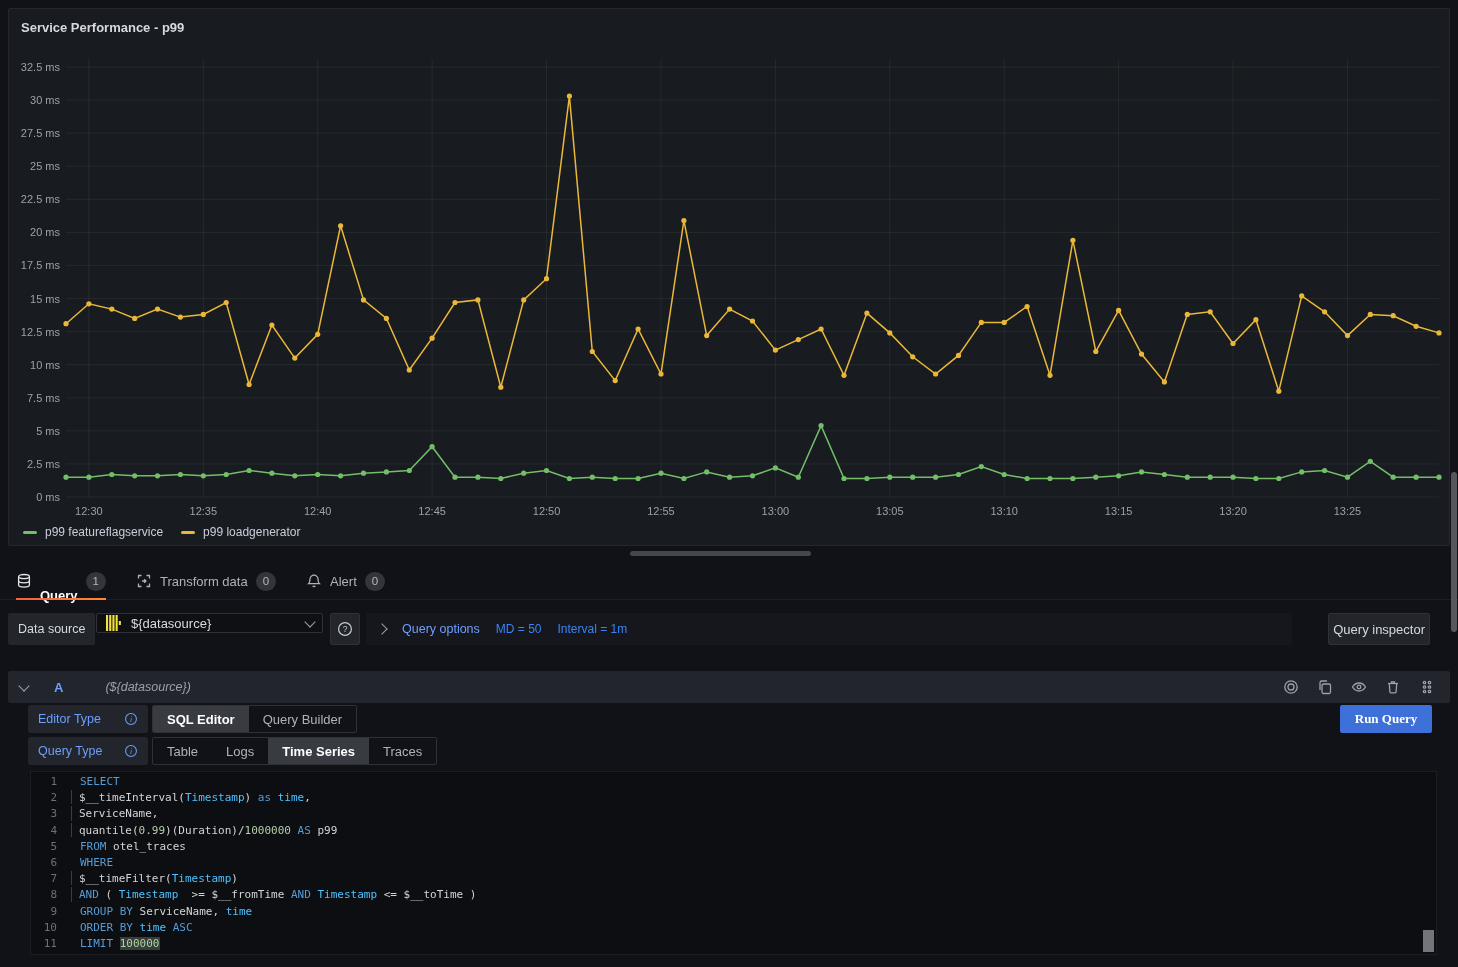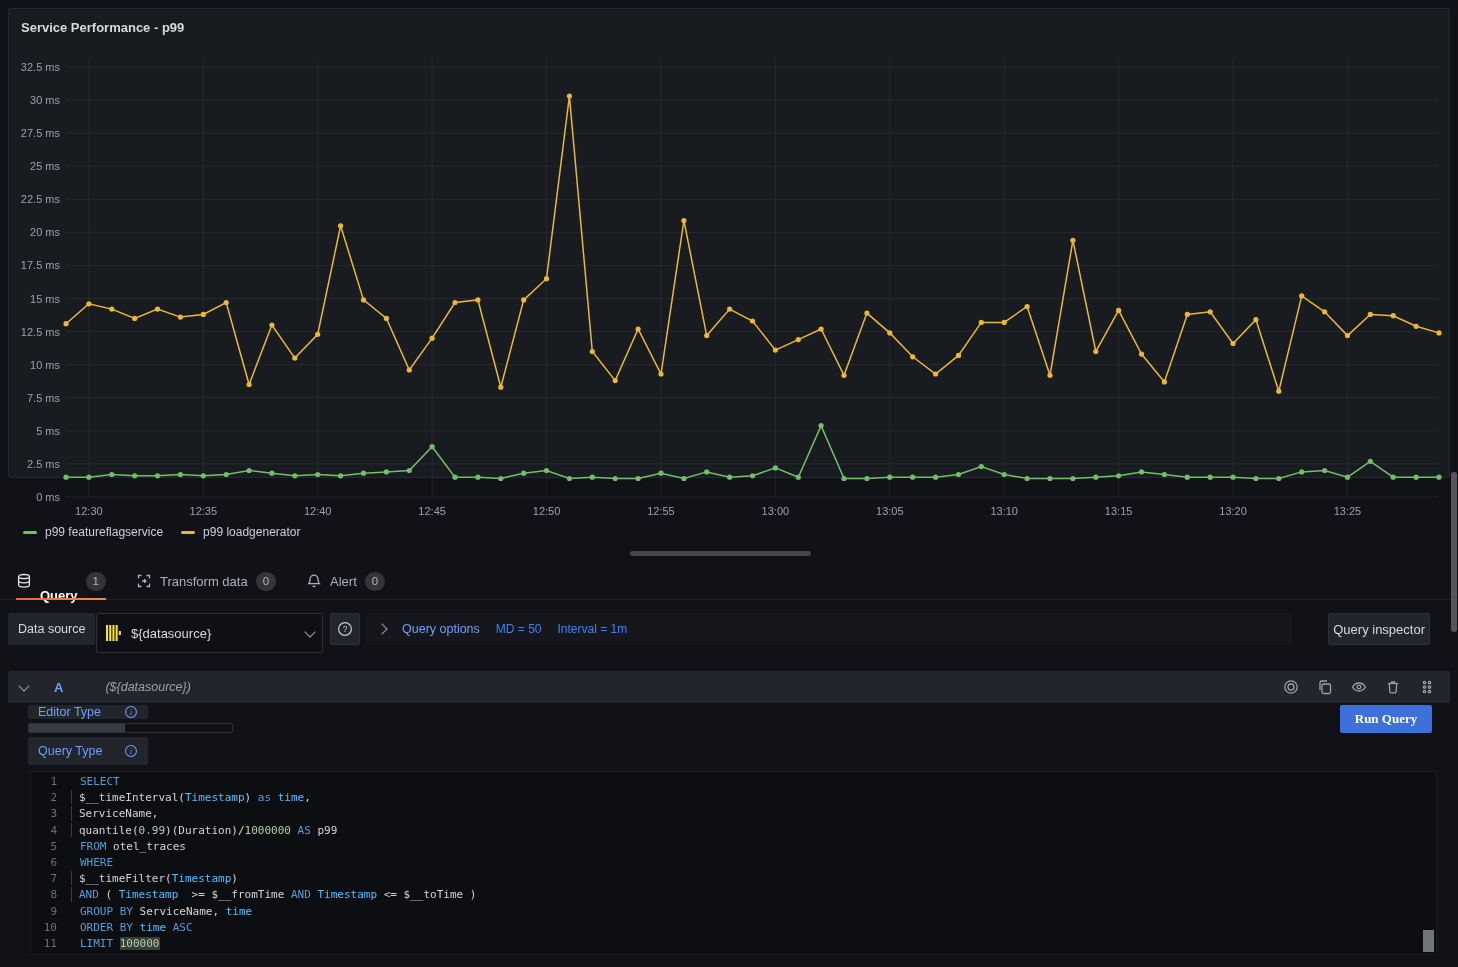--- a/index.html
+++ b/index.html
@@ -3,21 +3,21 @@
 <meta charset="utf-8">
 <style>
   * { margin:0; padding:0; box-sizing:border-box; }
   html,body { background:#0e0f13; }
   .page {
     position:relative; width:1458px; height:967px; overflow:hidden;
     background:#111217; font-family:"Liberation Sans", sans-serif; color:#ccccdc;
   }
   
   .panel {
-    position:absolute; left:8px; top:8px; width:1442px; height:470px;
+    position:absolute; left:8px; top:8px; width:1442px; height:538px;
     background:#181b1f; border:1px solid #25272e; border-radius:2px;
   }
   .panel-title { position:absolute; left:12px; top:11px; font-size:13px; font-weight:600; color:#d8d9df; }
   .chart-svg { position:absolute; left:0; top:30px; width:1440px; height:480px; }
   .legend { position:absolute; left:14px; top:516px; display:flex; gap:18px; align-items:center; }
   .legend-item { display:flex; align-items:center; gap:8px; cursor:pointer; }
   .legend-swatch { width:14px; height:3px; border-radius:2px; }
   .legend-label { font-size:12px; color:#ccccdc; }
   
   .resize-handle { position:absolute; left:630px; top:551px; width:181px; height:5px; border-radius:3px; background:#45474d; }
@@ -28,37 +28,37 @@
   .tab.active .tab-label { color:#ffffff; font-weight:600;margin-top:28px; }
   .tab.active::after { content:""; position:absolute; left:0; right:0; bottom:0; height:2px; background:linear-gradient(90deg,#f55f3e,#ff8833); }
   .badge { min-width:20px; height:19px; padding:0 7px; border-radius:10px; background:#33353a; color:#b4b7bc; font-size:11.5px; display:flex; align-items:center; justify-content:center; }
   .tab-icon { width:16px; height:16px; display:block; }
   .tab-icon svg { width:16px; height:16px; stroke:#aeb2b8; fill:none; stroke-width:1.3; }
   .tab.active .tab-icon svg { stroke:#e4e5e9; }
   
   .toolbar { position:absolute; left:8px; top:612px; width:1442px; height:34px; }
   .chip { background:#22252b; height:32px; display:flex; align-items:center; padding:0 10px; font-size:12.5px; color:#d8d9df; border-radius:2px; }
   .ds-label { position:absolute; left:0; top:1px; }
-  .ds-select { position:absolute; left:88px; top:1px; width:227px; height:40px; background:#0f1014; border:1px solid #2f3136; border-radius:2px; display:flex; align-items:center; padding:0 8px; gap:8px; cursor:pointer; }
+  .ds-select { position:absolute; left:88px; top:1px; width:227px; height:20px; background:#0f1014; border:1px solid #2f3136; border-radius:2px; display:flex; align-items:center; padding:0 8px; gap:8px; cursor:pointer; }
   .ds-value { flex:1; font-size:13px; color:#d8d9df; }
   .help-btn { position:absolute; left:322px; top:1px; width:30px; height:32px; background:#22252b; border:1px solid #2f3136; border-radius:2px; display:flex; align-items:center; justify-content:center; cursor:pointer; }
   .qopts { position:absolute; left:358px; top:1px; right:158px; height:32px; background:#16171c; display:flex; align-items:center; gap:16px; padding:0 12px; }
   .qopts-link { font-size:12.5px; font-weight:500; color:#6e9fff; cursor:pointer; }
   .qopts-meta { font-size:12px; color:#3b82f6; }
   .qinspector { position:absolute; right:20px; top:1px; height:32px; background:#22252b; border:1px solid #2f3136; border-radius:2px; display:flex; align-items:center; padding:0 4px; font-size:13px; color:#d8d9df; cursor:pointer; }
   
   .qrow-header { position:absolute; left:8px; top:671px; width:1442px; height:32px; background:#22252b; border-radius:2px; display:flex; align-items:center; padding:0 12px; gap:12px; cursor:pointer; }
   .qrow-ref { color:#6e9fff; font-size:13px; font-weight:600; margin-left:14px; }
   .qrow-ds { color:#9da0a8; font-size:12.5px; font-style:italic; margin-left:30px; }
   .qrow-actions { margin-left:auto; display:flex; align-items:center; gap:12px; }
   .icon-btn { width:22px; height:22px; display:flex; align-items:center; justify-content:center; cursor:pointer; }
   .icon-btn svg { stroke:#9da0a8; fill:none; stroke-width:1.3; }
   
   .opt-row { position:absolute; left:28px; height:28px; display:flex; align-items:stretch; gap:4px; }
-  .row-editor-type { top:705px;flex-direction:column; }
+  .row-editor-type { top:705px; }
   .row-query-type { top:737px; }
   .opt-chip { width:120px; background:#22252b; border-radius:2px; display:flex; align-items:center; justify-content:space-between; padding:0 10px; }
   .opt-chip-label { color:#6e9fff; font-size:12.5px; font-weight:500; }
   .segmented { display:flex; border:1px solid #2f3136; border-radius:2px; overflow:hidden; }
   .segment { height:26px; display:flex; align-items:center; padding:0 14px; font-size:13px; color:#aeb2b8; cursor:pointer; background:transparent; }
   .segment.active { background:#383b42; color:#ffffff; font-weight:600; }
   .run-query { position:absolute; left:1340px; top:705px; width:92px; height:28px; background:#3d71d9; border:none; border-radius:2px; color:#fff; font-size:13px; font-weight:600; font-family:Liberation Serif, serif; cursor:pointer; }
   
   .sql-editor { position:absolute; left:30px; top:771px; width:1407px; height:184px; background:#0c0e12; border:1px solid #1c1e24; font-family:"DejaVu Sans Mono", monospace; font-size:11px; overflow:hidden; }
   .code-line { display:flex; height:16.2px; line-height:16.2px; white-space:pre; }
@@ -399,20 +399,26 @@
   <button class="run-query">Run Query</button>
 
   <div class="opt-row row-query-type">
     <div class="opt-chip">
       <span class="opt-chip-label">Query Type</span>
       <svg width="14" height="14" viewBox="0 0 16 16">
         <circle cx="8" cy="8" r="6.2" fill="none" stroke="#6e9fff" stroke-width="1.2"></circle>
         <text x="8" y="11.2" text-anchor="middle" font-size="8.5" fill="#6e9fff" font-family="Liberation Serif, serif" font-style="italic">i</text>
       </svg>
     </div>
+    <div class="segmented">
+      <div class="segment">Table</div>
+      <div class="segment">Logs</div>
+      <div class="segment active">Time Series</div>
+      <div class="segment">Traces</div>
+    </div>
   </div>
 
   <div class="sql-editor" id="sqlEditor">
     <div class="code-line"><span class="line-no">1</span><span class="line-code"><span class="tok-kw">SELECT</span></span></div>
       <div class="code-line"><span class="line-no">2</span><span class="line-code indent"><span>$__timeInterval(</span><span class="tok-id">Timestamp</span><span>) </span><span class="tok-kw">as</span><span> </span><span class="tok-id">time</span><span>,</span></span></div>
       <div class="code-line"><span class="line-no">3</span><span class="line-code indent"><span>ServiceName,</span></span></div>
       <div class="code-line"><span class="line-no">4</span><span class="line-code indent"><span>quantile(</span><span class="tok-num">0.99</span><span>)(Duration)/</span><span class="tok-num">1000000</span><span> </span><span class="tok-kw">AS</span><span> p99</span></span></div>
       <div class="code-line"><span class="line-no">5</span><span class="line-code"><span class="tok-kw">FROM</span><span> otel_traces</span></span></div>
       <div class="code-line"><span class="line-no">6</span><span class="line-code"><span class="tok-kw">WHERE</span></span></div>
       <div class="code-line"><span class="line-no">7</span><span class="line-code indent"><span>$__timeFilter(</span><span class="tok-id">Timestamp</span><span>)</span></span></div>

